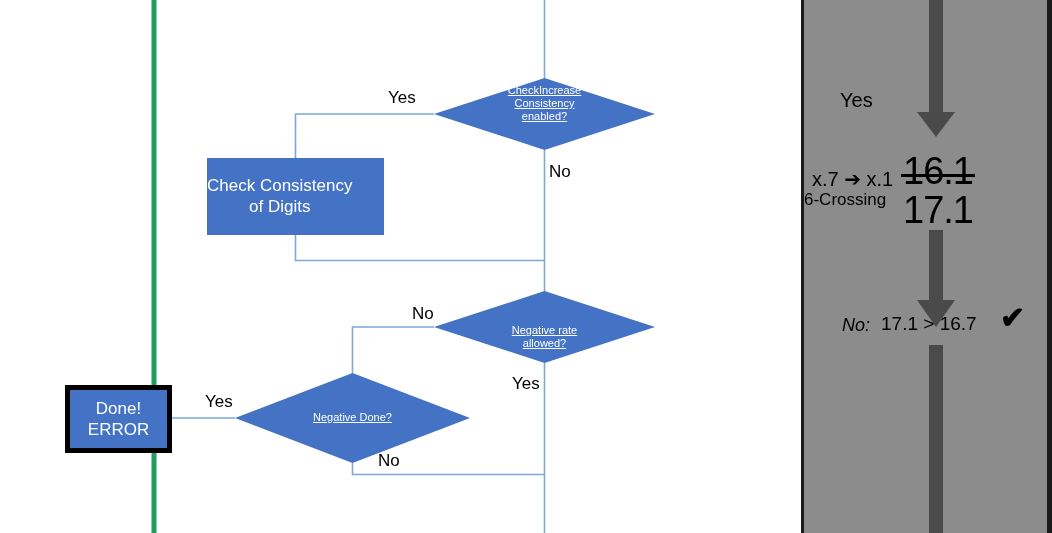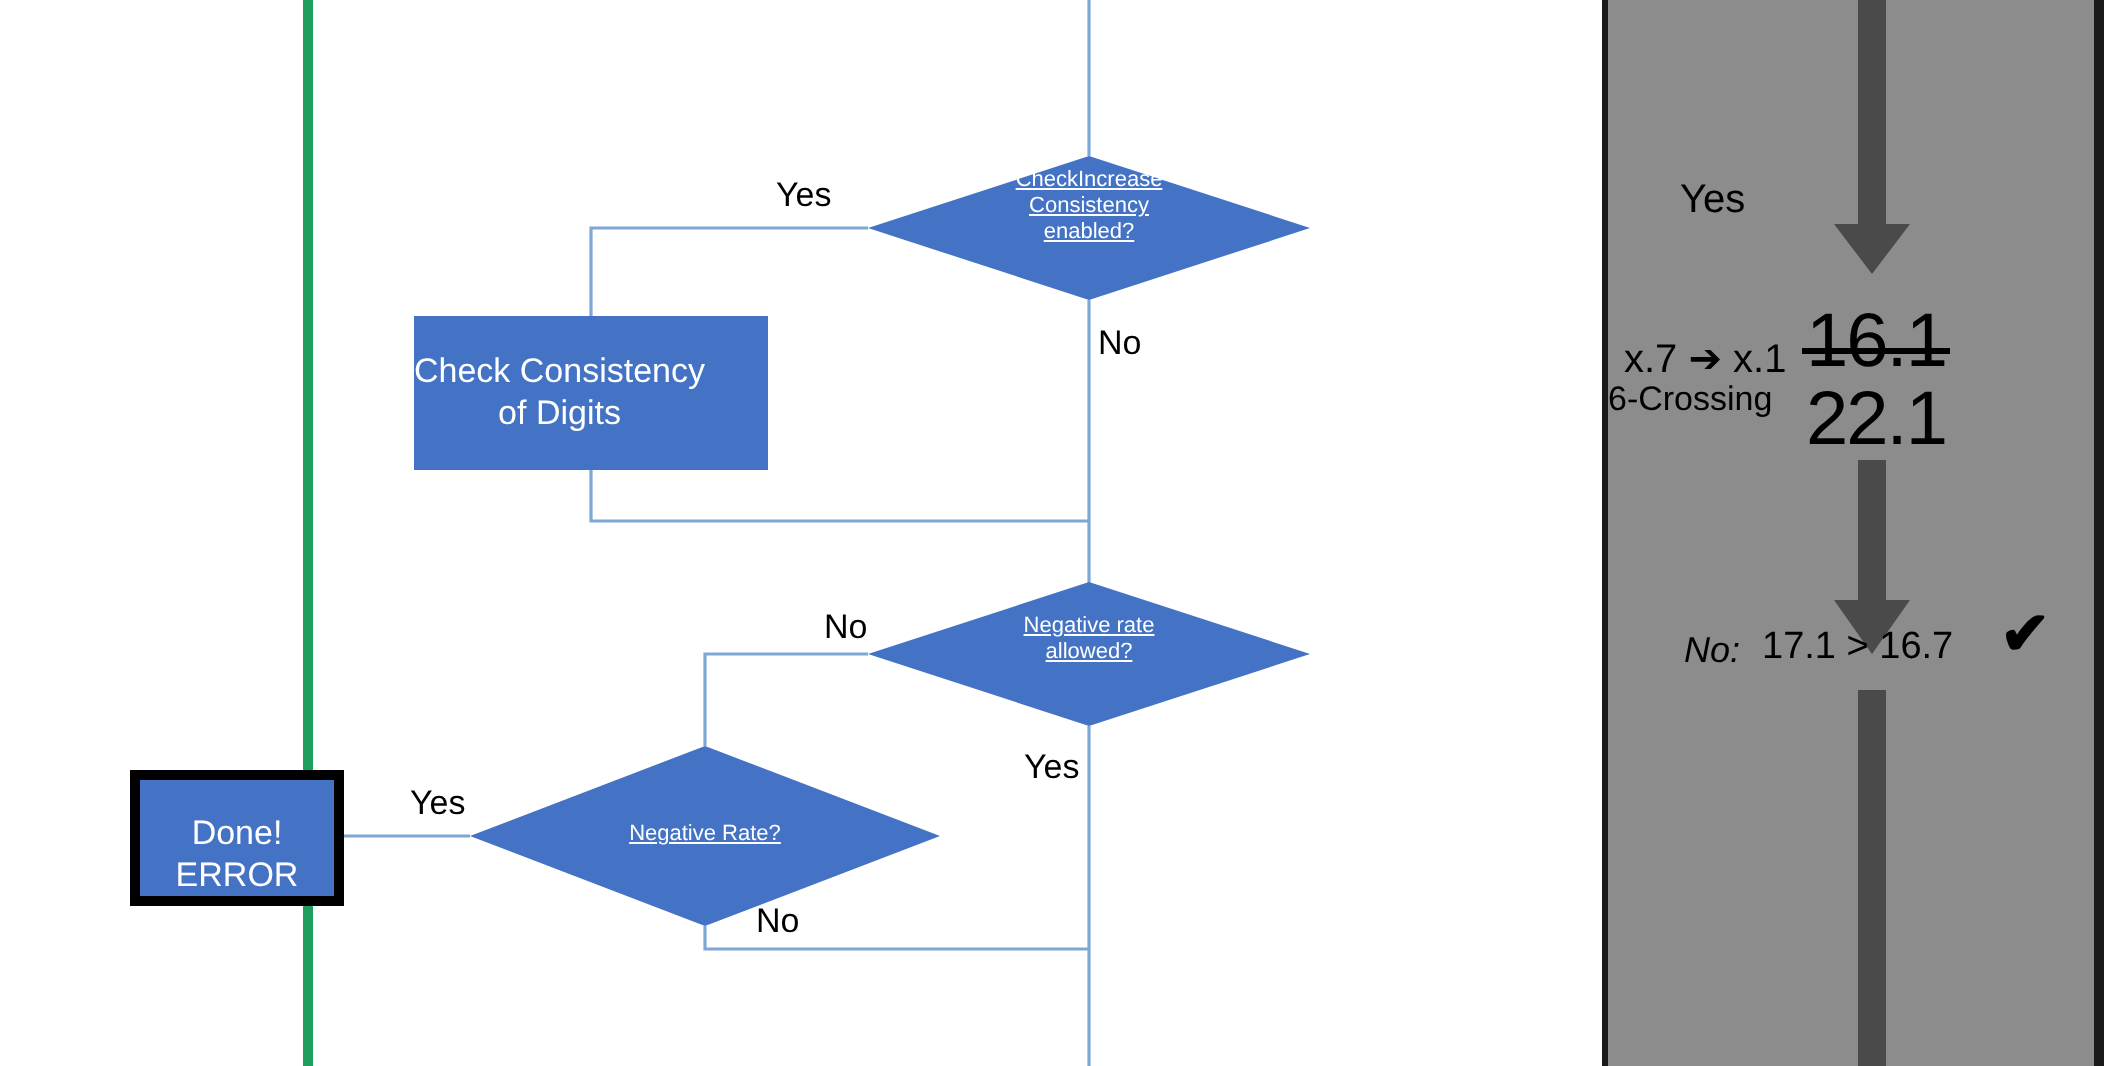--- a/index.html
+++ b/index.html
@@ -34,21 +34,21 @@
     white-space:nowrap;
   }
 
   
   .done-box{
     position:absolute;
     left:65px;top:385px;width:107px;height:68px;
     background:#4472C4;
     border:5px solid #000000;
     box-sizing:border-box;
-    display:flex;align-items:flex-end;justify-content:center;
+    display:flex;align-items:center;justify-content:center;
   }
   .done-box .box-label{
     position:static;
     font-size:17px;
     color:#fff;
     text-align:center;
     line-height:1.25;
   }
 
   
@@ -122,24 +122,24 @@
 
   <div class="node-label diamond-label" style="left:464px;top:84px;width:161px;">CheckIncrease
 Consistency
 enabled?</div>
 
   <div class="proc-box">
     <span class="node-label box-label">Check Consistency
 of Digits</span>
   </div>
 
-  <div class="node-label diamond-label" style="left:464px;top:307px;width:161px;">Negative rate
+  <div class="node-label diamond-label" style="left:464px;top:324px;width:161px;">Negative rate
 allowed?</div>
 
-  <div class="node-label diamond-label" style="left:272px;top:411px;width:161px;">Negative Rate?</div>
+  <div class="node-label diamond-label" style="left:272px;top:411px;width:161px;">Negative Done?</div>
 
   <div class="done-box">
     <span class="box-label">Done!
 ERROR</span>
   </div>
 
   <div class="edge-label" style="left:388px;top:89px;">Yes</div>
 
   <div class="edge-label" style="left:549px;top:163px;">No</div>
 
@@ -173,21 +173,21 @@
     <div class="gp-text gp-yes">Yes</div>
 
     <div class="gp-text gp-xrow">x.7 ➔ x.1</div>
 
     <div class="gp-text gp-zrow">6-Crossing</div>
 
     <div class="gp-text gp-big1">
       <span class="strike">16.1</span>
     </div>
 
-    <div class="gp-text gp-big2">22.1</div>
+    <div class="gp-text gp-big2">17.1</div>
 
     <div class="gp-text gp-no">No:</div>
 
     <div class="gp-text gp-ineq">17.1 &gt; 16.7</div>
 
     <div class="gp-text gp-check">✔</div>
 
     <div class="right-edge"></div>
   </div>
 

